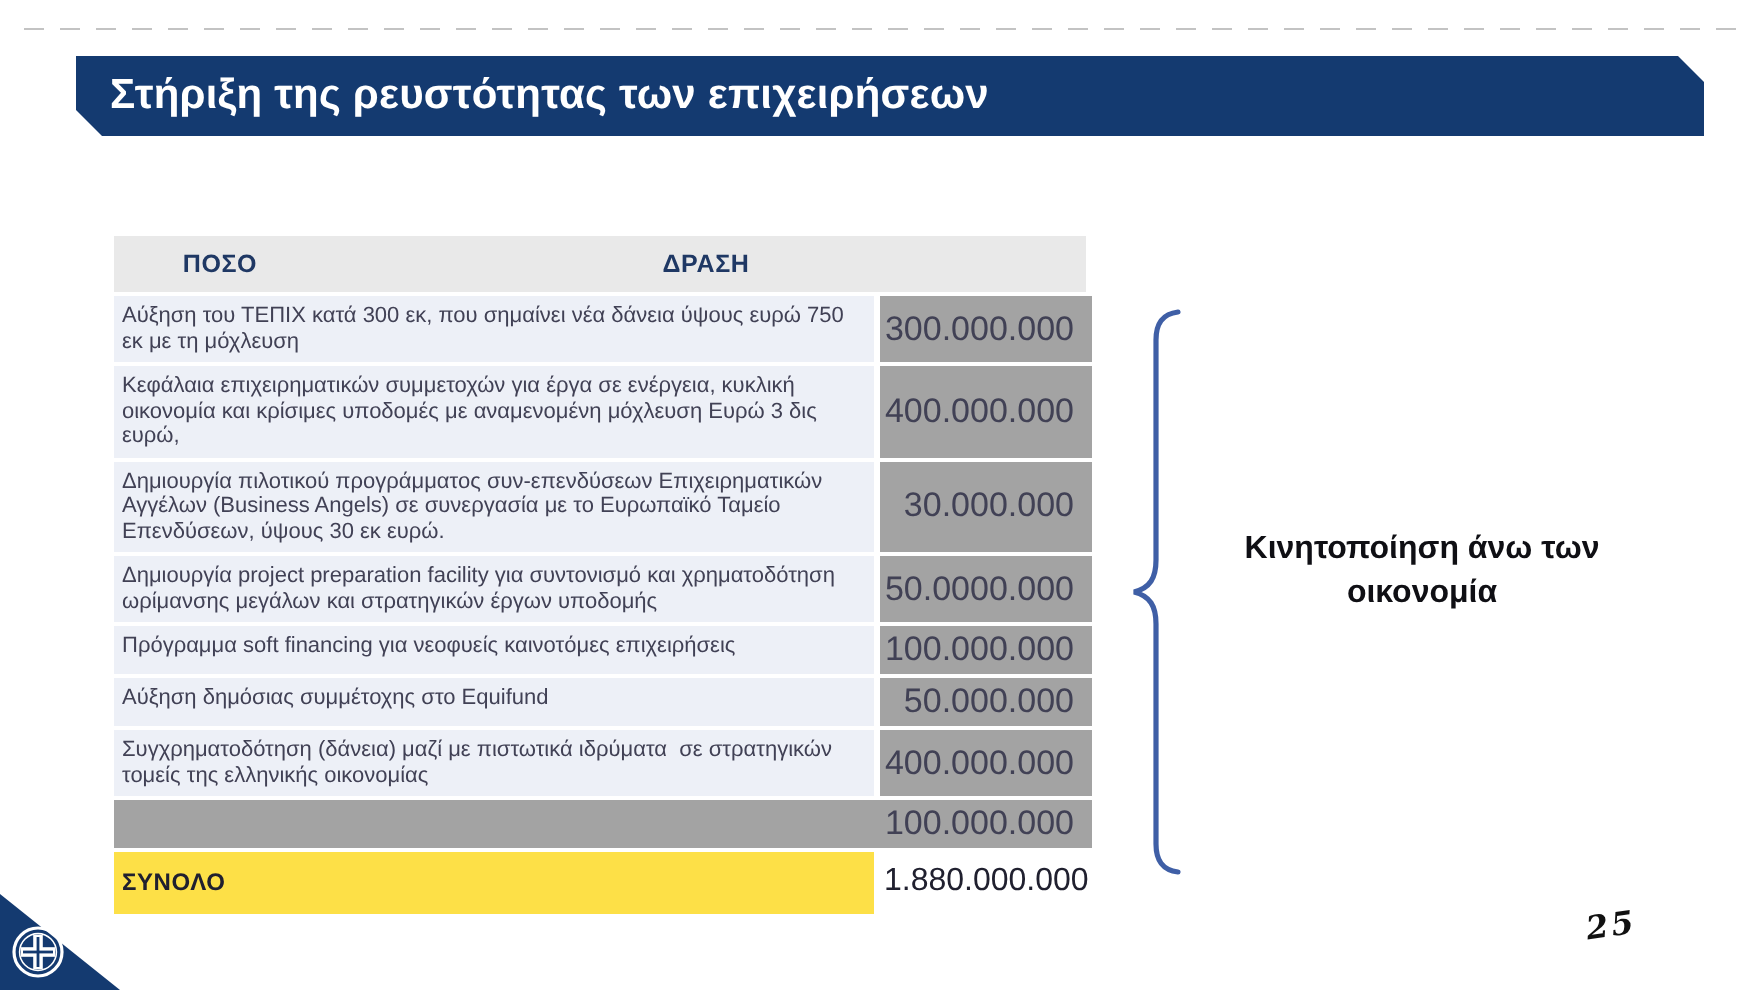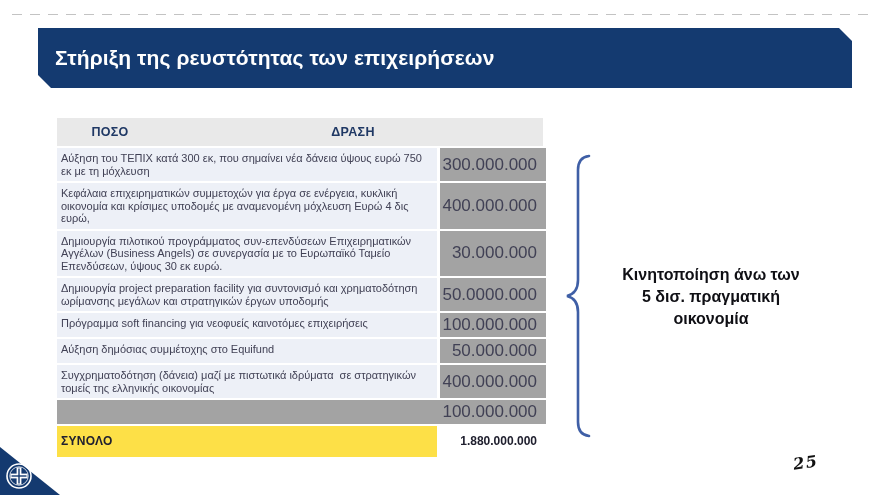--- a/index.html
+++ b/index.html
@@ -5,21 +5,21 @@
   html,body{margin:0;padding:0;}
   body{
     width:880px;height:495px;position:relative;overflow:hidden;
     background:#ffffff;font-family:"Liberation Sans",sans-serif;
   }
   .dashline{
     position:absolute;top:14px;left:12px;right:6px;height:1px;
     background:repeating-linear-gradient(90deg,#c3c3c3 0 10px,transparent 10px 18px);
   }
   .titlebar{
-    position:absolute;left:38px;top:28px;width:814px;height:60px;
+    position:absolute;left:38px;top:28px;width:814px;height:40px;
     background:#143a70;box-sizing:border-box;
     clip-path:polygon(0 0,calc(100% - 13px) 0,100% 13px,100% 100%,13px 100%,0 calc(100% - 13px));
     display:flex;align-items:center;padding-left:17px;
   }
   .titlebar .title{
     color:#ffffff;font-size:21px;font-weight:600;letter-spacing:.1px;
   }
   .table{
     position:absolute;left:57px;top:118px;width:489px;
   }
@@ -39,21 +39,21 @@
     background:#e9e9e9;color:#1f3864;font-weight:bold;font-size:12.5px;
     display:flex;align-items:center;justify-content:center;
     height:28px;padding:0;white-space:normal;letter-spacing:.3px;
   }
   .total{border-bottom:none;}
   .total .action{
     background:#fde047;color:#20202f;font-weight:bold;font-size:12px;
     padding-top:9px;padding-bottom:9px;letter-spacing:.3px;
   }
   .total .amount{
-    background:#ffffff;color:#20202f;font-weight:bold;font-size:12px;
+    background:#ffffff;color:#20202f;font-weight:normal;font-size:16px;
   }
   .brace{position:absolute;left:560px;top:152px;width:48px;height:288px;}
   .annotation{
     position:absolute;left:604px;top:264px;width:214px;text-align:center;
     font-weight:bold;font-size:16px;line-height:22px;color:#0f0f14;
   }
   .annotation span{display:block;}
   .corner{position:absolute;left:0;top:447px;width:60px;height:48px;}
   .pagenum{
     position:absolute;left:793px;top:453px;
@@ -76,21 +76,21 @@
     <div class="cell amount">ΠΟΣΟ</div>
     <div class="cell action">ΔΡΑΣΗ</div>
   </div>
   <div>
   <div class="trow">
     <div class="cell action">Αύξηση του ΤΕΠΙΧ κατά 300 εκ, που σημαίνει νέα δάνεια ύψους ευρώ 750 εκ με τη μόχλευση</div>
     <div class="cell amount">300.000.000</div>
   </div>
 
   <div class="trow">
-    <div class="cell action">Κεφάλαια επιχειρηματικών συμμετοχών για έργα σε ενέργεια, κυκλική οικονομία και κρίσιμες υποδομές με αναμενομένη μόχλευση Ευρώ 4 δις ευρώ,</div>
+    <div class="cell action">Κεφάλαια επιχειρηματικών συμμετοχών για έργα σε ενέργεια, κυκλική οικονομία και κρίσιμες υποδομές με αναμενομένη μόχλευση Ευρώ 3 δις ευρώ,</div>
     <div class="cell amount">400.000.000</div>
   </div>
 
   <div class="trow">
     <div class="cell action">Δημιουργία πιλοτικού προγράμματος συν-επενδύσεων Επιχειρηματικών Αγγέλων (Business Angels) σε συνεργασία με το Ευρωπαϊκό Ταμείο Επενδύσεων, ύψους 30 εκ ευρώ.</div>
     <div class="cell amount">30.000.000</div>
   </div>
 
   <div class="trow">
     <div class="cell action">Δημιουργία project preparation facility για συντονισμό και χρηματοδότηση ωρίμανσης μεγάλων και στρατηγικών έργων υποδομής</div>
@@ -128,21 +128,20 @@
       <stop offset="0" stop-color="#3f5fa6"></stop>
       <stop offset="1" stop-color="#3f5fa6" stop-opacity="0"></stop>
     </linearGradient>
   </defs>
   <path d="M 29 4 C 21 5, 18 10, 18 18 L 18 128 C 18 137, 15 142, 7 144 C 15 146, 18 151, 18 160 L 18 270 C 18 278, 21 283, 29 284" stroke="#3f5fa6" stroke-width="2.6" stroke-linecap="round"></path>
   <line x1="20" y1="144" x2="46" y2="144" stroke="url(#braceFade)" stroke-width="2.4"></line>
 </svg>
 
 <div class="annotation">
   <span>Κινητοποίηση άνω των</span>
-  <span>5 δισ. πραγματική</span>
   <span>οικονομία</span>
 </div>
 
 <svg class="corner" viewBox="0 0 60 48" xmlns="http://www.w3.org/2000/svg">
   <polygon points="0,0 60,48 0,48" fill="#143a70"></polygon>
   <circle cx="19" cy="29" r="12" stroke="#ffffff" stroke-width="1.6" fill="none"></circle>
   <circle cx="19" cy="29" r="9.2" stroke="#ffffff" stroke-width="0.8" fill="none"></circle>
   <rect x="16.6" y="20.5" width="4.8" height="17" fill="#ffffff"></rect>
   <rect x="10.5" y="26.6" width="17" height="4.8" fill="#ffffff"></rect>
   <rect x="18.3" y="21.5" width="1.4" height="15" fill="#143a70"></rect>

